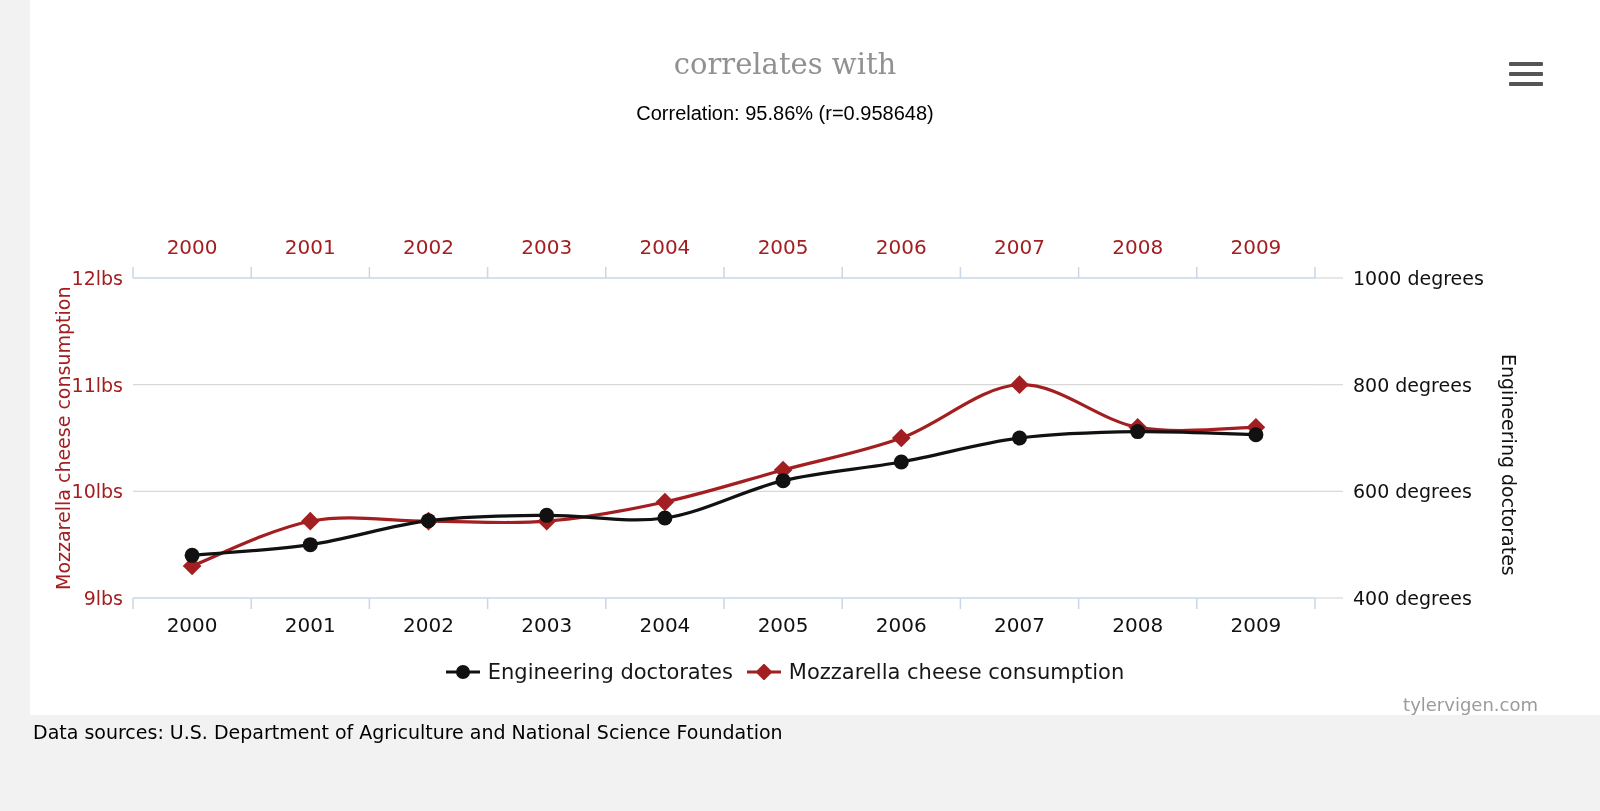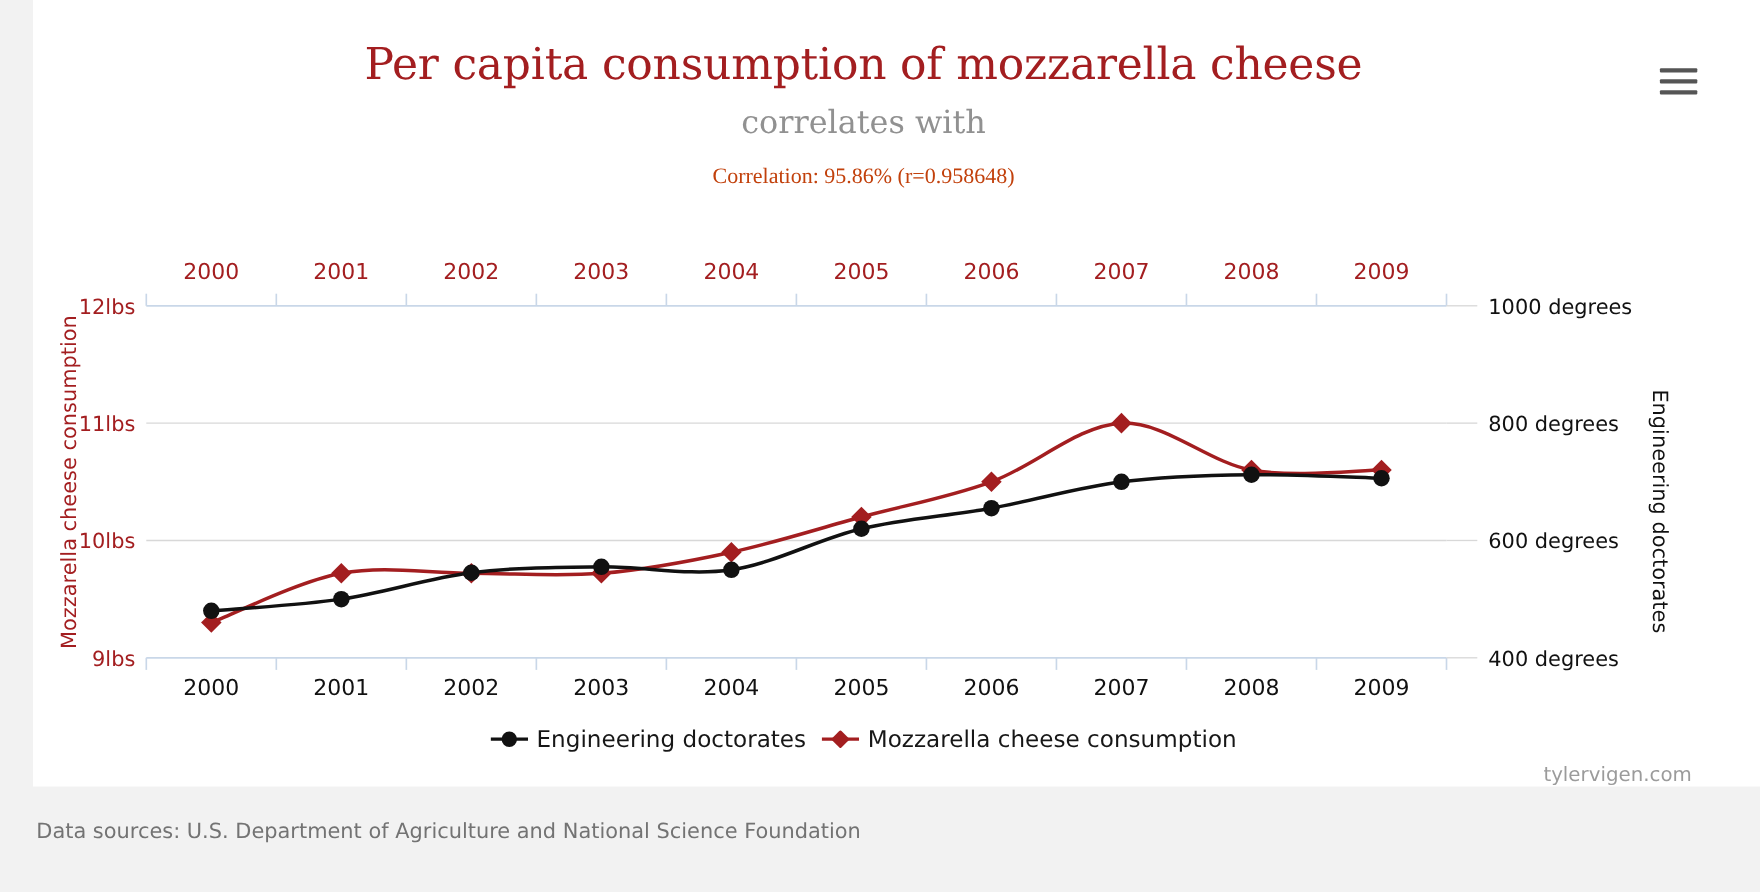--- a/index.html
+++ b/index.html
@@ -75,23 +75,23 @@
     margin-top: 10px;
   }
   .title-bot {
     font-family: "DejaVu Serif", serif;
     font-size: 39px;
     color: #111111;
     line-height: 1.2;
     margin-top: 4px;
   }
   .correlation {
-    font-family: Liberation Serif, serif;
+    font-family: Liberation Sans, sans-serif;
     font-size: 20px;
-    color: #c2410c;
+    color: #000000;
     margin-top: 18px;
   }
 
   
   .plot-wrap {
     position: absolute;
     left: 0px;
     top: 0px;
     width: 1570px;
     height: 715px;
@@ -131,23 +131,23 @@
     right: 62px;
     top: 694px;
     font-size: 18px;
     color: #9b9b9b;
     font-family: "DejaVu Sans", sans-serif;
   }
 
   .datasource {
     position: absolute;
     left: 33px;
-    top: 745px;
+    top: 721px;
     font-size: 19px;
-    color: #737373;
+    color: #000000;
     font-family: "DejaVu Sans", sans-serif;
   }
 
   .axis-title-left {
     position: absolute;
     left: 52px;
     top: 300px;
     width: 24px;
     height: 290px;
     color: #a31e20;
@@ -179,21 +179,20 @@
 
   <div class="card"></div>
 
   <div class="hamburger">
     <span></span>
     <span></span>
     <span></span>
   </div>
 
   <div class="titles">
-    <div class="title-top">Per capita consumption of mozzarella cheese</div>
     <div class="title-mid">correlates with</div>
     <div class="correlation">Correlation: 95.86% (r=0.958648)</div>
   </div>
 
   <div class="axis-title-left">Mozzarella cheese consumption</div>
   <div class="axis-title-right">Engineering doctorates</div>
 
   <div class="plot-wrap">
     <svg class="plot-svg" id="chart-svg" width="1570" height="715">
         <line x1="133" y1="278" x2="1315" y2="278" stroke="#c9d7e8" stroke-width="1.5"></line>

